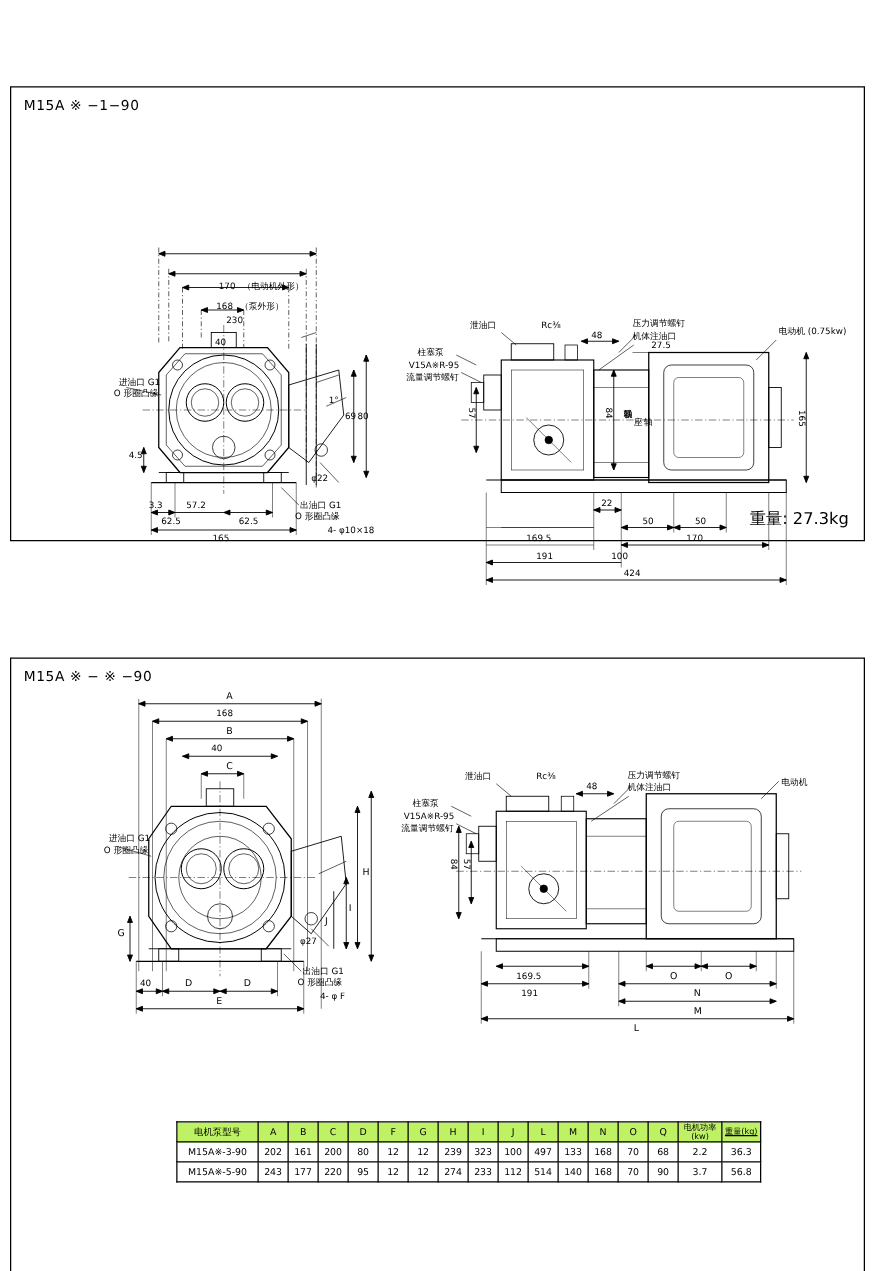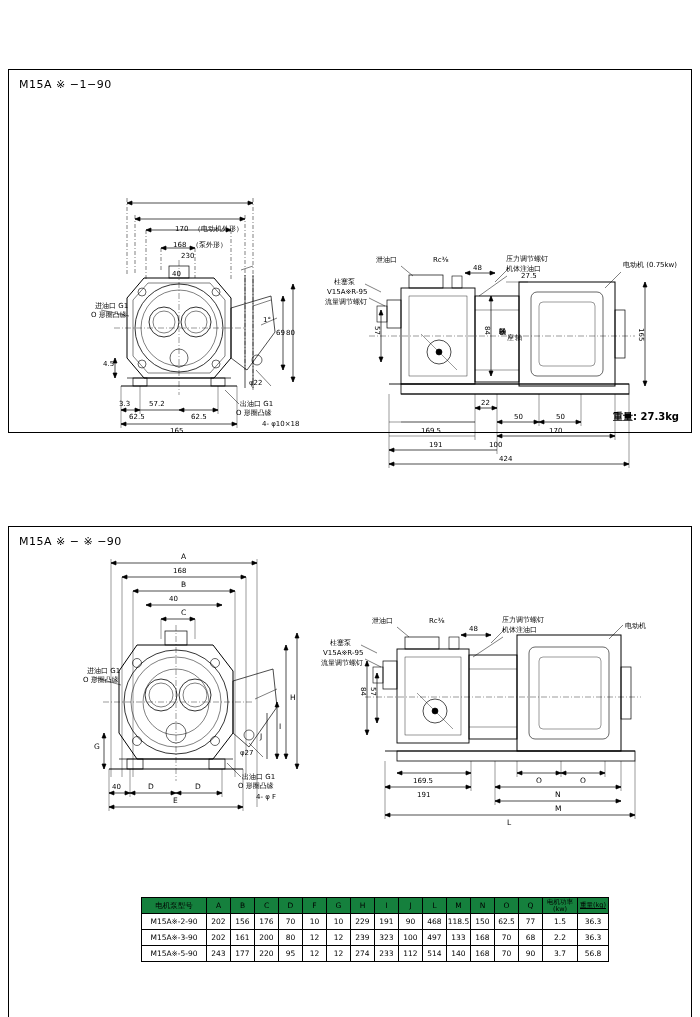--- a/index.html
+++ b/index.html
@@ -8,34 +8,34 @@
 
   
   .header{position:absolute;left:8px;top:8px;width:684px;height:26px;border:2px solid #000;box-sizing:border-box;}
   .header .title{position:absolute;left:8px;top:3px;font-size:14px;font-weight:bold;letter-spacing:1px;}
 
   
   .panel{position:absolute;left:8px;border:1px solid #000;box-sizing:border-box;}
   #panel1{top:40px;width:684px;height:364px;margin-top:29px;}
   #panel2{top:526px;width:684px;height:498px;}
   .panel .model{position:absolute;left:10px;top:8px;font-size:11px;letter-spacing:.5px;}
-  .weight{position:absolute;right:12px;bottom:8px;font-size:10px;font-weight:bold;}
+  .weight{position:absolute;right:12px;bottom:8px;font-size:13px;font-weight:normal;}
 
   
   .dwg{position:absolute;left:0;top:0;width:100%;height:100%;}
   svg{position:absolute;left:0;top:0;overflow:visible;}
   .lbl{position:absolute;font-size:7px;line-height:8px;white-space:nowrap;}
   .lbl.v{writing-mode:vertical-rl;text-orientation:mixed;}
   .lbl.b{font-size:7.5px;}
 
   
   .tblwrap{position:absolute;left:140px;top:897px;}
   table{border-collapse:collapse;font-size:7.5px;}
   th,td{border:1px solid #000;text-align:center;padding:0;height:15px;}
-  th{font-weight:normal;background:#15803d;}
+  th{font-weight:normal;background:#bef264;}
   .col-model{width:64px;}
   .col-n{width:23px;}
   .col-kw{width:34px;}
   .col-w{width:30px;text-decoration:underline;}
   th.small{font-size:6.5px;line-height:7px;}
 </style>
 </head>
 <body>
 
 <div class="page">
@@ -485,39 +485,20 @@
             <th class="col-n">O</th>
             <th class="col-n">Q</th>
             <th class="col-kw small">
               <div>电机功率</div>
               <div>(kw)</div>
             </th>
             <th class="col-w small">重量(kg)</th>
           </tr>
         </thead>
         <tbody>
-          <tr>
-            <td>M15A※-2-90</td>
-            <td>202</td>
-            <td>156</td>
-            <td>176</td>
-            <td>70</td>
-            <td>10</td>
-            <td>10</td>
-            <td>229</td>
-            <td>191</td>
-            <td>90</td>
-            <td>468</td>
-            <td>118.5</td>
-            <td>150</td>
-            <td>62.5</td>
-            <td>77</td>
-            <td>1.5</td>
-            <td>36.3</td>
-          </tr>
           <tr>
             <td>M15A※-3-90</td>
             <td>202</td>
             <td>161</td>
             <td>200</td>
             <td>80</td>
             <td>12</td>
             <td>12</td>
             <td>239</td>
             <td>323</td>

